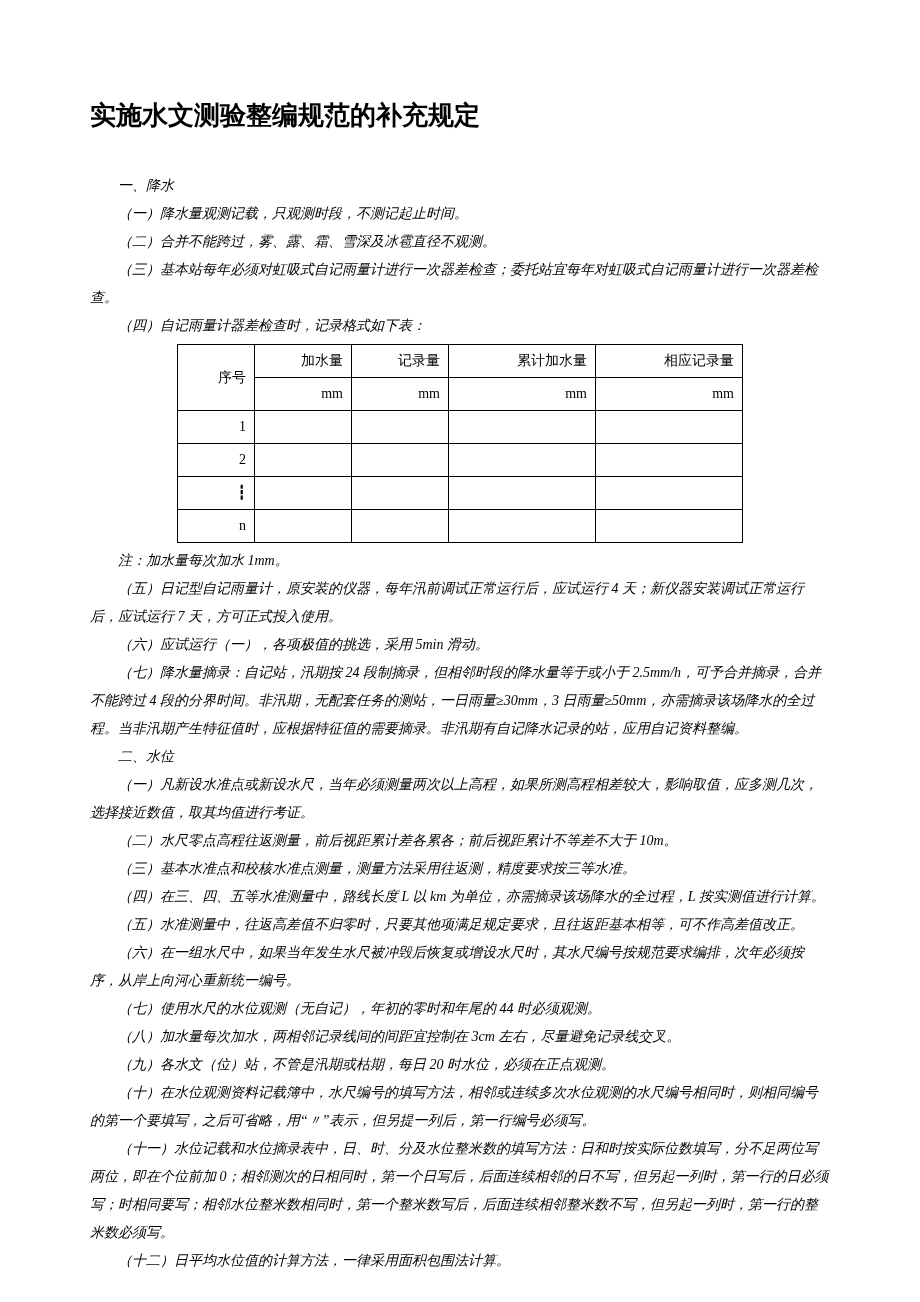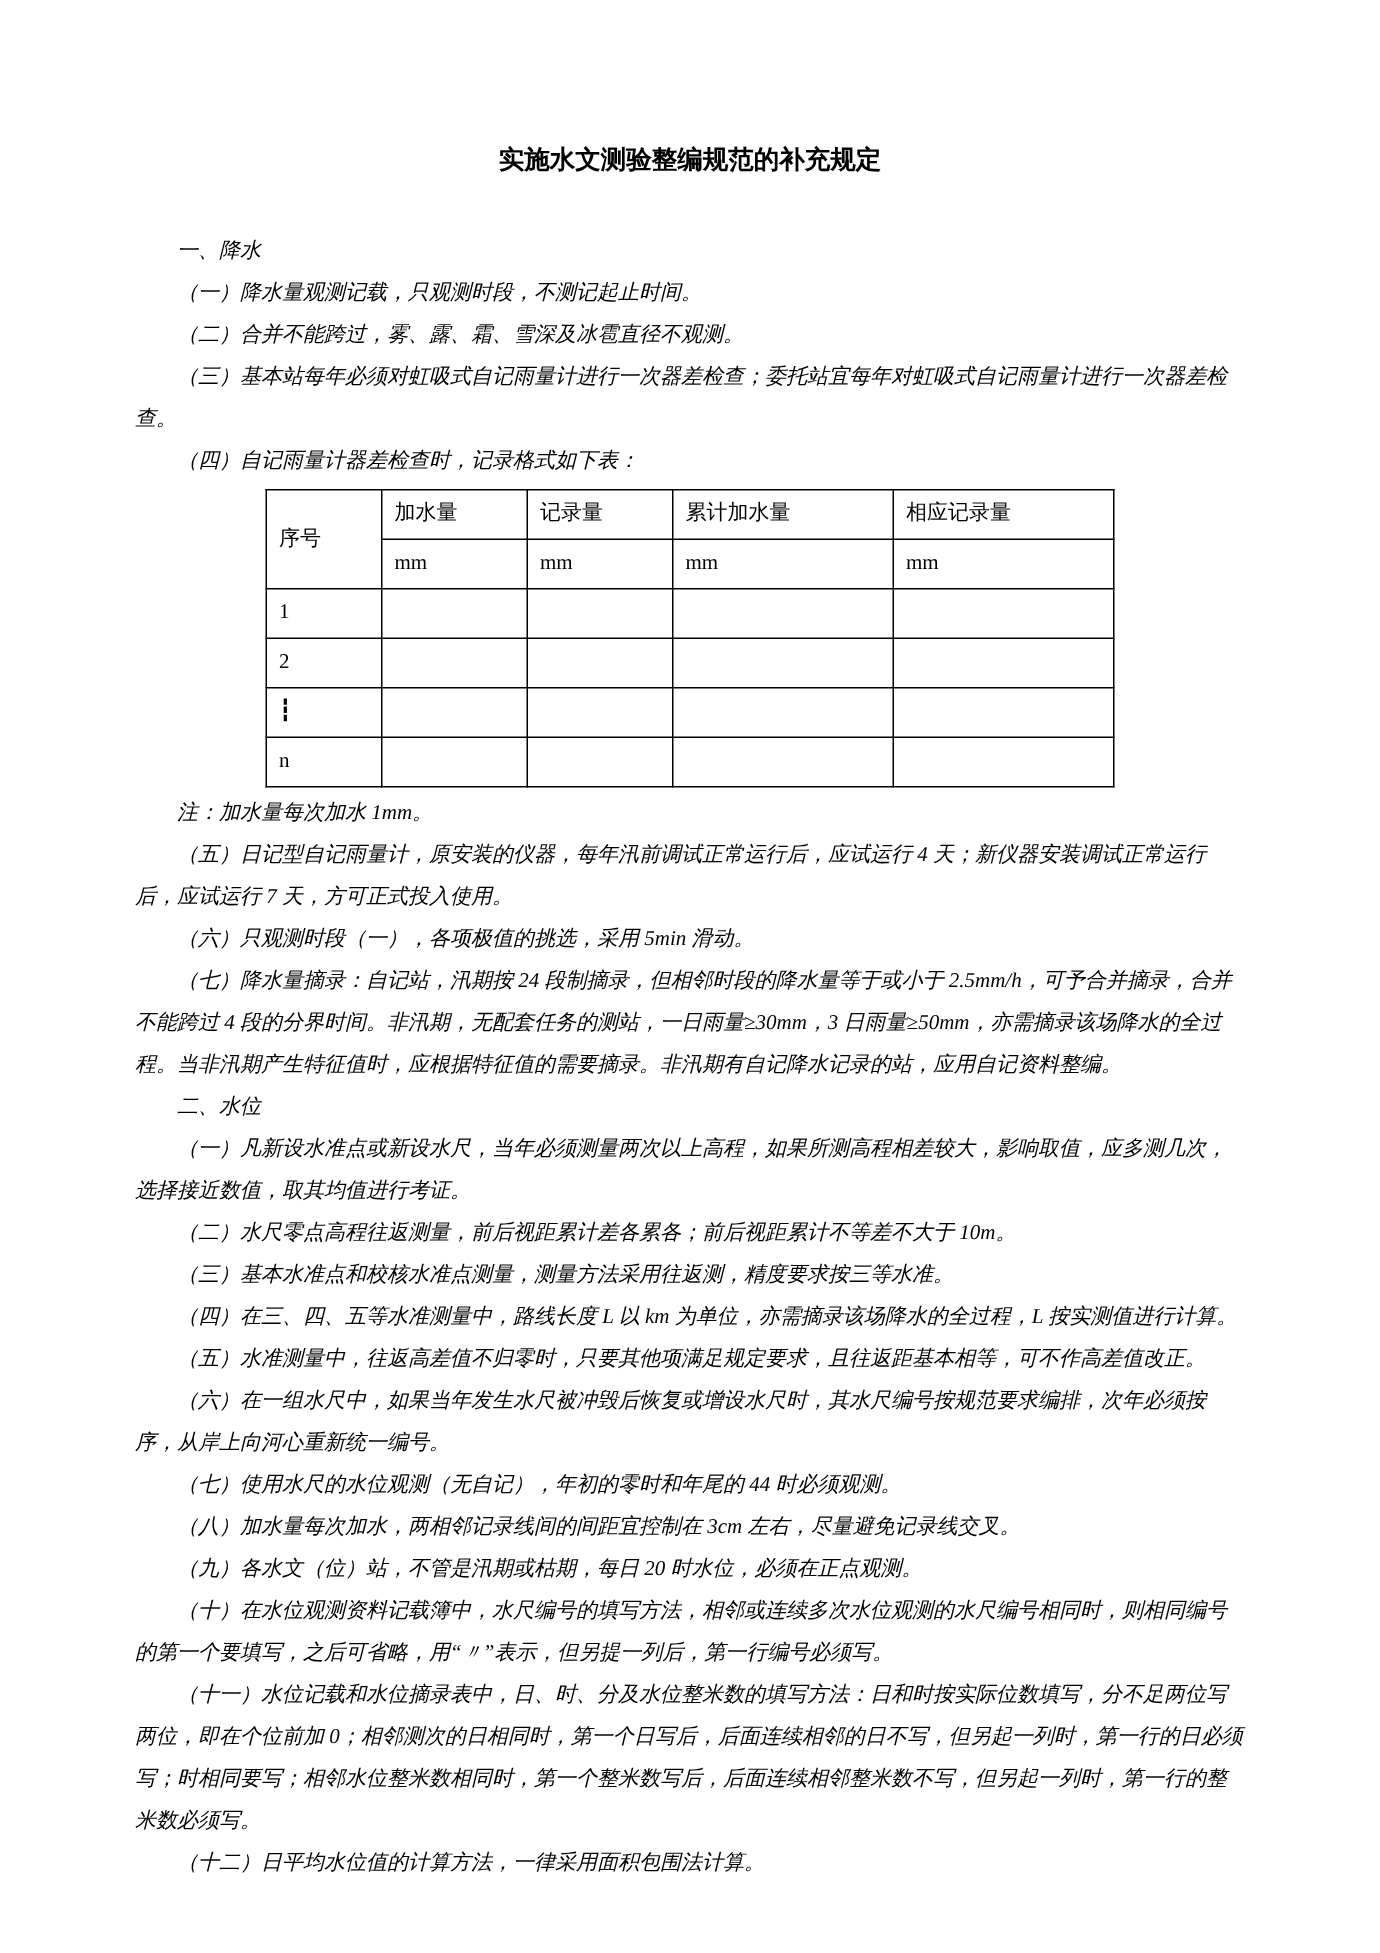--- a/index.html
+++ b/index.html
@@ -7,38 +7,38 @@
     font-size: 14px;
     line-height: 2;
     color: #000;
     background: #fff;
     width: 920px;
     margin: 0;
     padding: 90px 90px 60px 90px;
     box-sizing: border-box;
   }
   h1 {
-    text-align: center;
-    font-size: 17px;
+    text-align: left;
+    font-size: 26px;
     font-weight: bold;
     margin: 0 0 30px 0;
   }
   p {
     margin: 0;
     text-indent: 2em;
     font-style: italic;
   }
   table {
     border-collapse: collapse;
     margin: 4px auto 4px auto;
   }
   th, td {
     border: 1px solid #000;
     padding: 2px 8px;
-    text-align: left;
+    text-align: right;
     font-weight: normal;
     vertical-align: middle;
   }
   .col-seq { width: 60px; }
   .col-a { width: 80px; }
   .col-b { width: 80px; margin-top: 23px; }
   .col-c { width: 130px; }
   .col-d { width: 130px; }
   .unit-row td { height: 20px; }
   .data-row td { height: 22px; }
@@ -95,21 +95,21 @@
     <td></td>
     <td></td>
     <td></td>
     <td></td>
   </tr>
 </tbody>
   </table>
 
 <p>注：加水量每次加水 1mm。</p>
 <p>（五）日记型自记雨量计，原安装的仪器，每年汛前调试正常运行后，应试运行 4 天；新仪器安装调试正常运行后，应试运行 7 天，方可正式投入使用。</p>
-<p>（六）只观测时段（一），各项极值的挑选，采用 5min 滑动。</p>
+<p>（六）应试运行（一），各项极值的挑选，采用 5min 滑动。</p>
 <p>（七）降水量摘录：自记站，汛期按 24 段制摘录，但相邻时段的降水量等于或小于 2.5mm/h，可予合并摘录，合并不能跨过 4 段的分界时间。非汛期，无配套任务的测站，一日雨量≥30mm，3 日雨量≥50mm，亦需摘录该场降水的全过程。当非汛期产生特征值时，应根据特征值的需要摘录。非汛期有自记降水记录的站，应用自记资料整编。</p>
 
 <p>二、水位</p>
 <p>（一）凡新设水准点或新设水尺，当年必须测量两次以上高程，如果所测高程相差较大，影响取值，应多测几次，选择接近数值，取其均值进行考证。</p>
 <p>（二）水尺零点高程往返测量，前后视距累计差各累各；前后视距累计不等差不大于 10m。</p>
 <p>（三）基本水准点和校核水准点测量，测量方法采用往返测，精度要求按三等水准。</p>
 <p>（四）在三、四、五等水准测量中，路线长度 L 以 km 为单位，亦需摘录该场降水的全过程，L 按实测值进行计算。</p>
 <p>（五）水准测量中，往返高差值不归零时，只要其他项满足规定要求，且往返距基本相等，可不作高差值改正。</p>
 <p>（六）在一组水尺中，如果当年发生水尺被冲毁后恢复或增设水尺时，其水尺编号按规范要求编排，次年必须按序，从岸上向河心重新统一编号。</p>
 <p>（七）使用水尺的水位观测（无自记），年初的零时和年尾的 44 时必须观测。</p>

